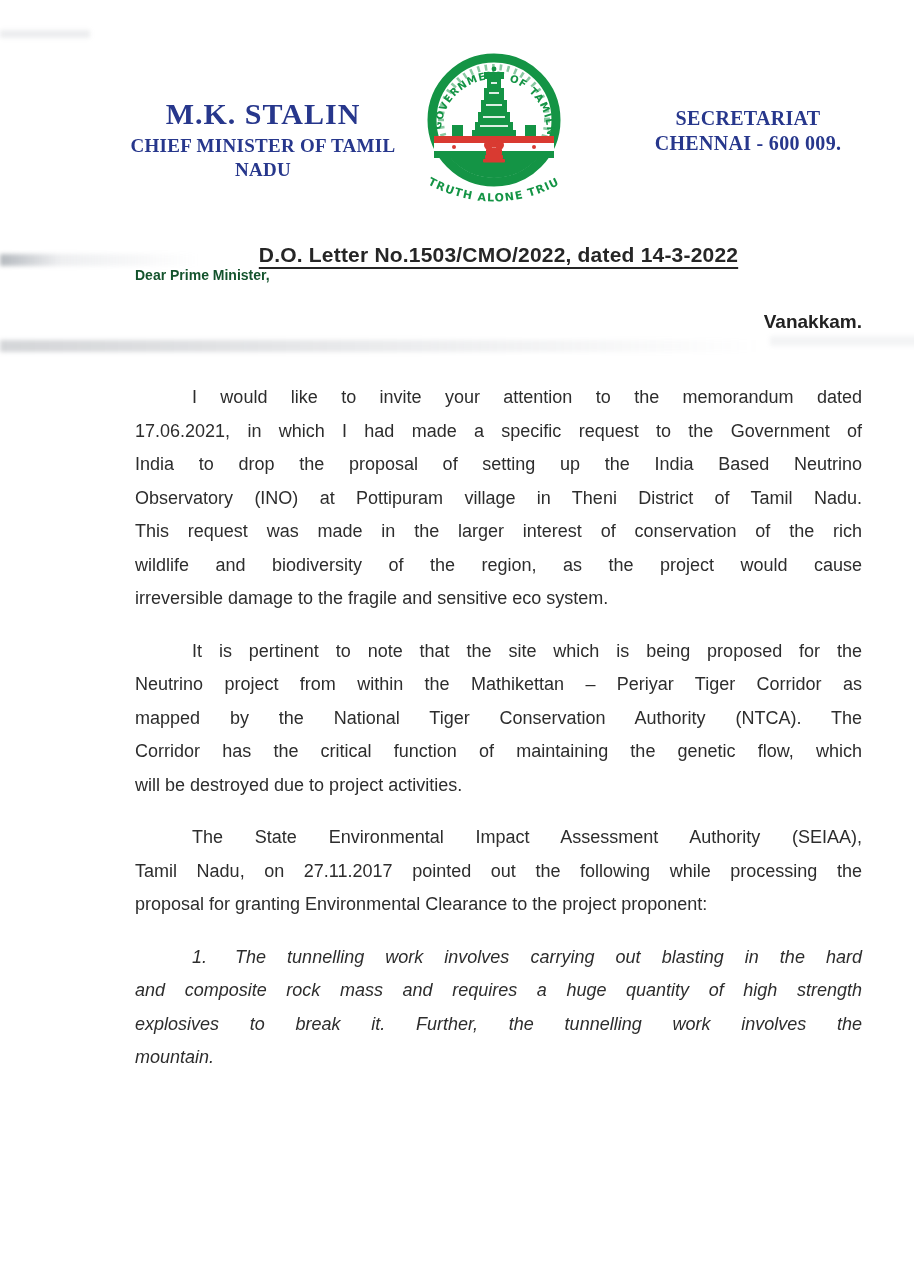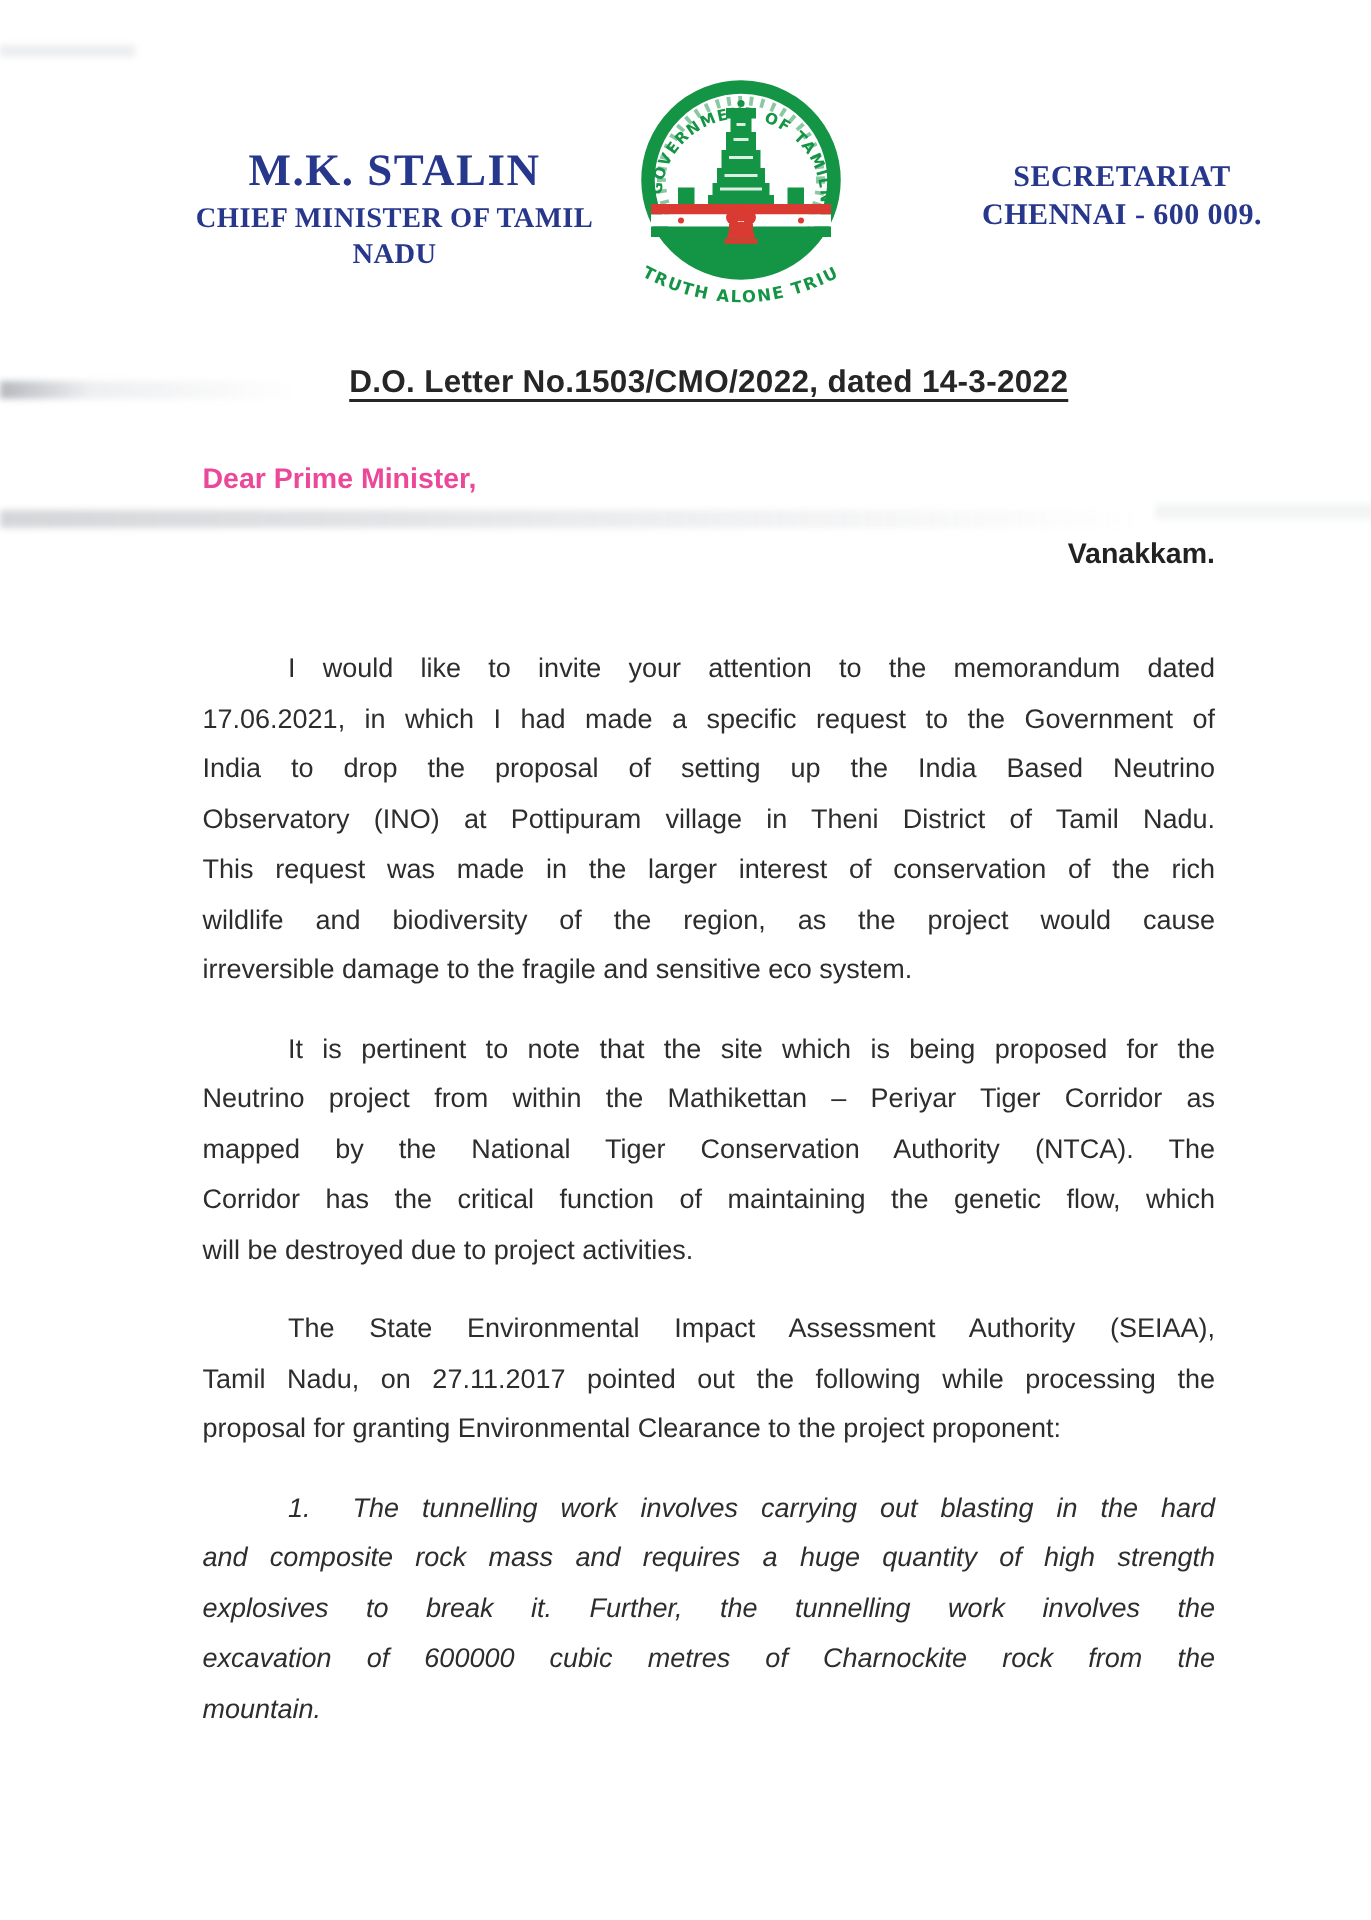--- a/index.html
+++ b/index.html
@@ -28,28 +28,28 @@
   .sender-title{font-size:19px;letter-spacing:.3px;line-height:24px;margin-top:2px;}
   .office-block{
     position:absolute;left:648px;top:106px;width:200px;
     text-align:center;color:#27378c;
     font-family:"Liberation Serif", serif;font-weight:bold;
     font-size:20px;line-height:25px;letter-spacing:.3px;
   }
   .emblem{position:absolute;left:414px;top:40px;width:162px;height:180px;}
 
   
-  .letter-body{position:relative;padding:0 104px 0 135px;}
+  .letter-body{position:relative;padding:0 52px 0 135px;}
   .ref-line{
     margin-top:18px;text-align:center;
     font-weight:bold;font-size:21px;color:#262626;
     letter-spacing:.2px;
     text-decoration:underline;text-underline-offset:5px;text-decoration-thickness:2px;
   }
-  .salutation{margin-top:42px;font-weight:bold;font-size:19px;color:#ec4899;}
+  .salutation{font-weight:bold;font-size:14px;color:#14532d;}
   .greeting{margin-top:28px;font-weight:bold;font-size:19px;color:#222;text-indent:57px;text-align:right;}
 
   #paragraphs{margin-top:48px;font-size:18px;color:#2d2d2d;}
   .para{margin:0 0 19px 0;}
   .para.italic{font-style:italic;}
   .line{
     line-height:33.5px;
     text-align:justify;text-align-last:justify;
     white-space:normal;
   }
@@ -174,19 +174,18 @@
         </div>
         <div class="para">
           <div class="line first">The State Environmental Impact Assessment Authority (SEIAA),</div>
           <div class="line">Tamil Nadu, on 27.11.2017 pointed out the following while processing the</div>
           <div class="line last">proposal for granting Environmental Clearance to the project proponent:</div>
         </div>
         <div class="para italic">
           <div class="line first"><span class="num">1.</span>The tunnelling work involves carrying out blasting in the hard</div>
           <div class="line">and composite rock mass and requires a huge quantity of high strength</div>
           <div class="line">explosives to break it. Further, the tunnelling work involves the</div>
-          <div class="line">excavation of 600000 cubic metres of Charnockite rock from the</div>
           <div class="line last">mountain.</div>
         </div>
       </div>
   </main>
 
 </div>
 
 </body></html>

